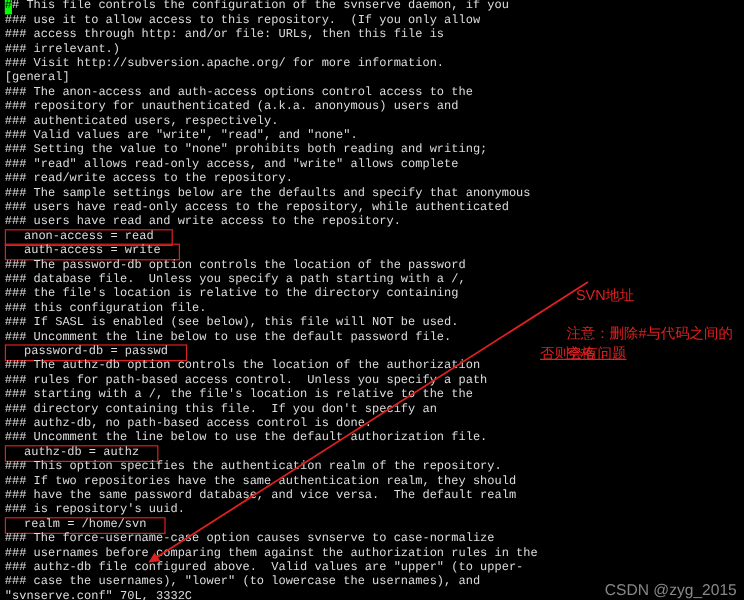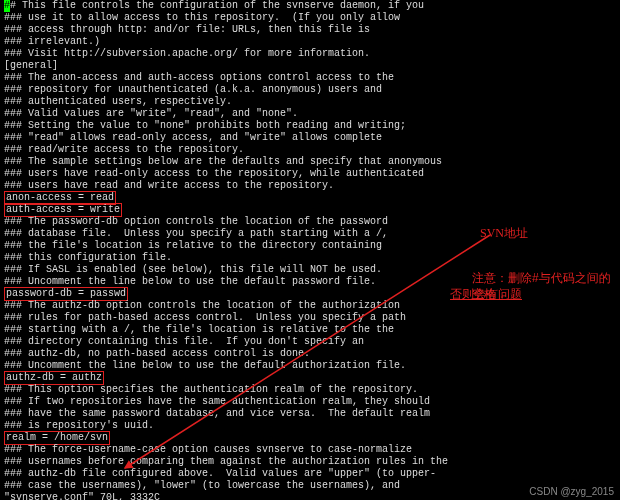--- a/index.html
+++ b/index.html
@@ -16,21 +16,21 @@
   }
   #terminal {
     position: absolute;
     left: 4px;
     top: 0;
     white-space: pre;
   }
   .line { display: block; }
   .hl {
     border: 1px solid #e02020;
-    padding: 0 1px;
+    padding: 0 15px;
     margin: -1px 0;
     display: inline-block;
   }
   .cursor {
     background: #0f0;
     color: #000;
     display: inline-block;
     width: 6px;
   }
   .annotation {
@@ -40,21 +40,21 @@
     font-size: 12px;
     line-height: 16px;
   }
   .status { color:#ddd; }
   .watermark {
     position: absolute;
     right: 6px;
     bottom: 2px;
     color: #888;
     font-family: Arial, sans-serif;
-    font-size: 10px;
+    font-size: 13px;
   }
   svg.arrow {
     position: absolute;
     left: 0; top: 0;
     width: 620px; height: 500px;
     pointer-events: none;
   }
 </style>
 </head>
 <body>
@@ -63,17 +63,17 @@
 
 <svg class="arrow">
   <defs>
     <marker id="ah" markerWidth="6" markerHeight="6" refX="5" refY="3" orient="auto">
       <path d="M0,0 L6,3 L0,6 Z" fill="#e02020"></path>
     </marker>
   </defs>
   <line x1="490" y1="235" x2="125" y2="468" stroke="#e02020" stroke-width="1.5" marker-end="url(#ah)"></line>
 </svg>
 
-<div class="annotation" style="left:480px; top:225px;font-family:Liberation Serif, serif;">SVN地址</div>
+<div class="annotation" style="left:480px; top:238px;">SVN地址</div>
 <div class="annotation" style="left:472px; top:270px;">注意：删除#与代码之间的空格，</div>
 <div class="annotation" style="left:450px; top:286px;text-decoration:underline;">否则会有问题</div>
 
 <div class="watermark">CSDN @zyg_2015</div>
 
 </body></html>

